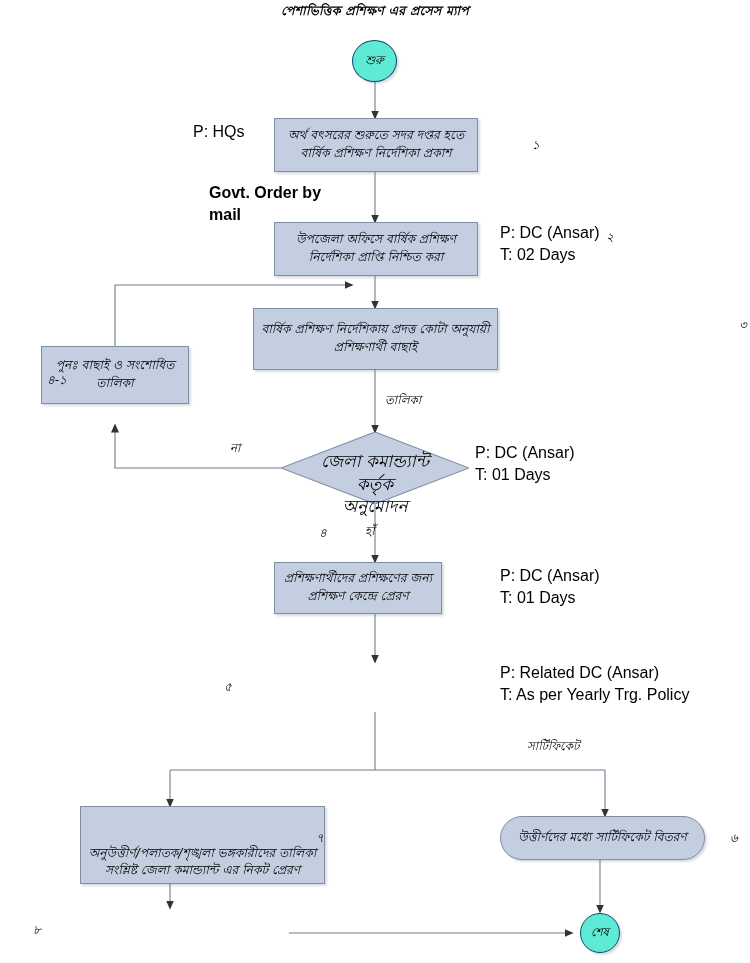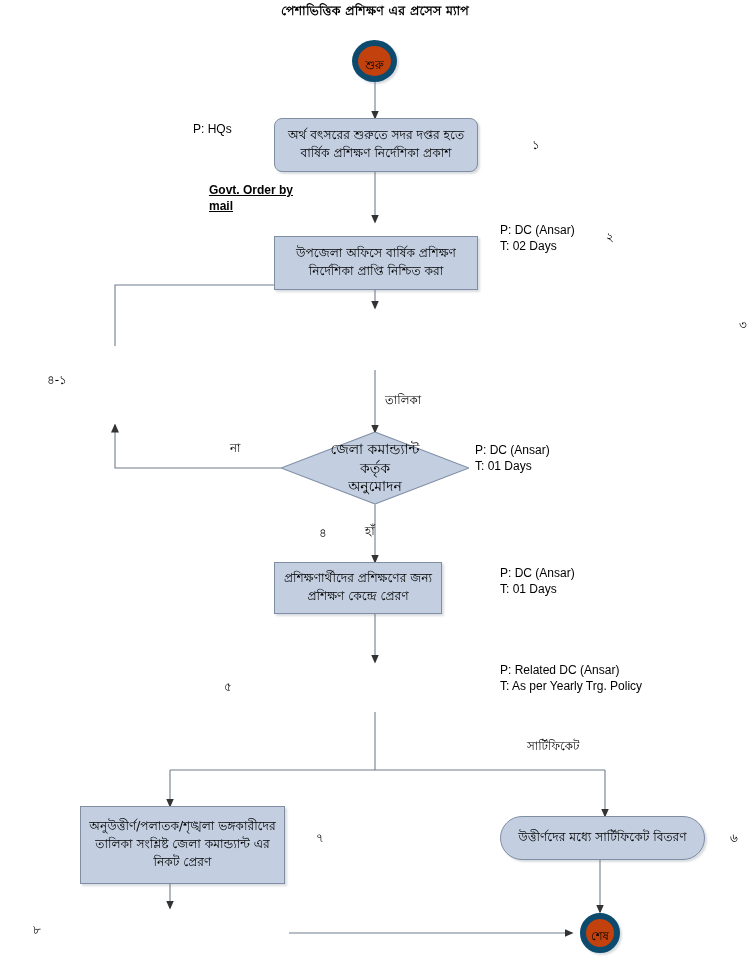--- a/index.html
+++ b/index.html
@@ -37,84 +37,84 @@
     justify-content: center;
     text-align: center;
     font-size: 12.2px;
     line-height: 1.45;
     padding: 3px 6px;
     box-shadow: 2px 2px 2px rgba(120,130,145,0.28);
   }
   .terminator {
     position: absolute;
     box-sizing: border-box;
-    background: #c2410c;
-    border: 6px solid #0c4a6e;
+    background: #5eead4;
+    border: 1px solid #0c4a6e;
     border-radius: 50%;
     display: flex;
-    align-items: flex-end;
+    align-items: center;
     justify-content: center;
     text-align: center;
     font-size: 11.5px;
     color: #000;
     box-shadow: 2px 2px 2px rgba(120,130,145,0.28);
   }
   .diamond-wrap {
     position: absolute;
   }
   .diamond-shape {
     position: absolute;
     left: 0;
     top: 0;
     width: 100%;
     height: 100%;
   }
   .diamond-label {
     position: absolute;
     left: 0;
-    top: 0;
+    top: 16px;
     width: 100%;
     height: 100%;
     display: flex;
     flex-direction: column;
     align-items: center;
     justify-content: center;
     text-align: center;
-    font-size: 14px;
+    font-size: 17px;
     line-height: 1.35;
     color: #000;
   }
   .ann {
     position: absolute;
-    font-size: 12px;
+    font-size: 16px;
     color: #000;
     white-space: pre;
     line-height: 1.35;
   }
-  .ann.bold { font-weight: bold; text-decoration: underline; }
+  .ann.bold { font-weight: bold; }
   .num {
     position: absolute;
     font-size: 12px;
     color: #000;
   }
   .edge-label {
     position: absolute;
     font-size: 11.8px;
     color: #000;
     white-space: nowrap;
   }
   svg.links {
     position: absolute;
     left: 0;
     top: 0;
     width: 750px;
     height: 963px;
     pointer-events: none;
   }
-  .bn { font-family: "DejaVu Sans", "Liberation Sans", sans-serif; }
+  .bn { font-family: "DejaVu Sans", "Liberation Sans", sans-serif; font-style: italic; }
 </style>
 </head>
 <body>
 
 <div id="canvas">
 
   <div class="title bn">পেশাভিত্তিক প্রশিক্ষণ এর প্রসেস ম্যাপ</div>
 
   <svg class="links" viewBox="0 0 750 963">
     <defs>
@@ -150,37 +150,43 @@
       <path d="M600,860 L600,912" marker-end="url(#arrow)"></path>
 
       <path d="M289,933 L572,933" marker-end="url(#arrow)"></path>
     </g>
   </svg>
 
   <div class="terminator bn" style="left:352px; top:40px; width:45px; height:42px;">
     <span>শুরু</span>
   </div>
 
-  <div class="node bn" style="left:274px; top:118px; width:204px; height:54px;border-radius:8px;">
+  <div class="node bn" style="left:274px; top:118px; width:204px; height:54px;">
     <span>অর্থ বৎসরের শুরুতে সদর দপ্তর হতে বার্ষিক প্রশিক্ষণ নির্দেশিকা প্রকাশ</span>
   </div>
   <div class="ann" style="left:193px; top:121px;">P: HQs</div>
   <div class="ann bold" style="left:209px; top:182px;">Govt. Order by
 mail</div>
   <div class="num bn" style="left:532px; top:136px;">১</div>
 
-  <div class="node bn" style="left:274px; top:236px; width:204px; height:54px;">
+  <div class="node bn" style="left:274px; top:222px; width:204px; height:54px;">
     <span>উপজেলা অফিসে বার্ষিক প্রশিক্ষণ নির্দেশিকা প্রাপ্তি নিশ্চিত করা</span>
   </div>
   <div class="ann" style="left:500px; top:222px;">P: DC (Ansar)
 T: 02 Days</div>
   <div class="num bn" style="left:606px; top:228px;">২</div>
 
+  <div class="node bn" style="left:253px; top:308px; width:245px; height:62px;">
+    <span>বার্ষিক প্রশিক্ষণ নির্দেশিকায় প্রদত্ত কোটা অনুযায়ী প্রশিক্ষণার্থী বাছাই</span>
+  </div>
   <div class="num bn" style="left:739px; top:316px;">৩</div>
 
+  <div class="node bn" style="left:41px; top:346px; width:148px; height:58px;">
+    <span>পুনঃ  বাছাই ও সংশোধিত তালিকা</span>
+  </div>
   <div class="num bn" style="left:0px; top:371px;margin-left:47px;">৪-১</div>
 
   <div class="diamond-wrap" style="left:281px; top:432px; width:188px; height:72px;">
     <svg class="diamond-shape" viewBox="0 0 188 72" preserveAspectRatio="none">
       <polygon points="94,0 188,36 94,72 0,36" fill="#c3cfe0" stroke="#7f8ea3" stroke-width="1.1"></polygon>
     </svg>
     <div class="diamond-label bn">
       <span>জেলা কমান্ড্যান্ট</span>
       <span>কর্তৃক</span>
       <span>অনুমোদন</span>
@@ -198,21 +204,21 @@
   </div>
   <div class="ann" style="left:500px; top:565px;">P: DC (Ansar)
 T: 01 Days</div>
 
   <div class="ann" style="left:500px; top:662px;">P: Related DC (Ansar)
 T: As per Yearly Trg. Policy</div>
   <div class="num bn" style="left:224px; top:678px;">৫</div>
 
   <div class="edge-label bn" style="left:527px; top:737px;">সার্টিফিকেট</div>
 
-  <div class="node bn" style="left:80px; top:806px; width:205px; height:78px;">
+  <div class="node bn" style="left:80px; top:806px; width:245px; height:78px;align-items:flex-end;">
     <span>অনুউত্তীর্ণ/পলাতক/শৃঙ্খলা ভঙ্গকারীদের তালিকা সংশ্লিষ্ট  জেলা কমান্ড্যান্ট এর নিকট প্রেরণ</span>
   </div>
   <div class="num bn" style="left:316px; top:829px;">৭</div>
 
   <div class="node bn" style="left:500px; top:816px; width:205px; height:44px;border-radius:22px;">
     <span>উত্তীর্ণদের মধ্যে সার্টিফিকেট বিতরণ</span>
   </div>
   <div class="num bn" style="left:730px; top:829px;">৬</div>
 
   <div class="num bn" style="left:33px; top:921px;">৮</div>

